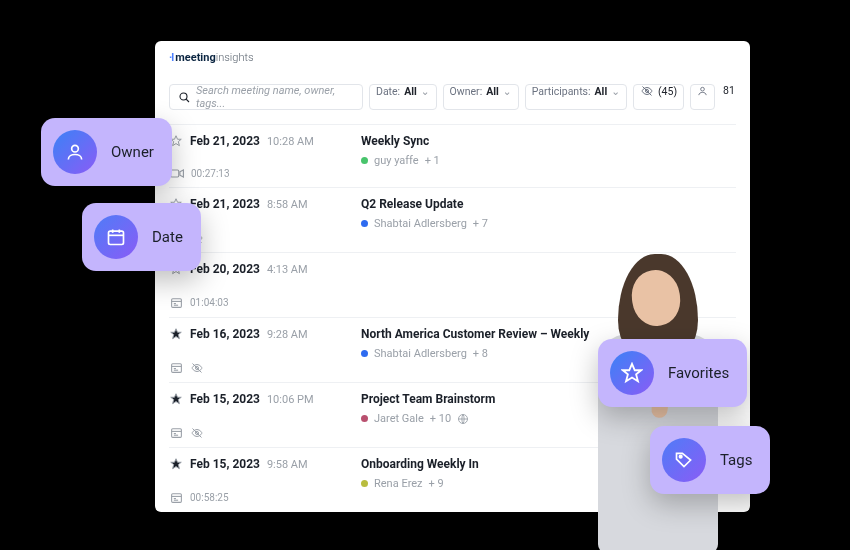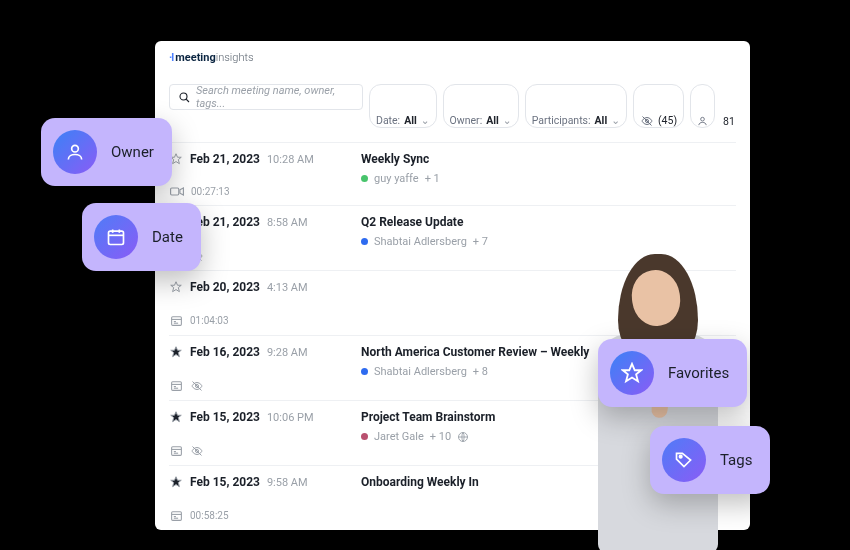--- a/index.html
+++ b/index.html
@@ -5,21 +5,21 @@
   * { margin: 0; padding: 0; box-sizing: border-box; }
   body { width: 850px; height: 550px; background: #000; font-family: -apple-system, BlinkMacSystemFont, "Segoe UI", Roboto, Helvetica, Arial, sans-serif; position: relative; overflow: hidden; }
   .panel { position: absolute; left: 155px; top: 41px; width: 595px; background: #fff; border-radius: 6px; box-shadow: 0 8px 30px rgba(0,0,0,0.3); padding: 10px 14px 0; }
   .logo { font-size: 11px; color: #0a2440; margin-bottom: 20px; }
   .logo .mark { color: #4a7fff; font-weight: 700; letter-spacing: -1px; margin-right: 2px; }
   .logo .bold { font-weight: 700; color: #0a2440; }
   .logo .light { font-weight: 300; color: #5b6570; }
   .filters { display: flex; gap: 6px; margin-bottom: 14px; }
   .search { flex: none; width: 194px; height: 26px; border: 1px solid #e2e5ea; border-radius: 4px; padding: 0 8px; display: flex; align-items: center; gap: 6px; color: #9aa0a8; font-size: 11px; font-style: italic; }
   .search svg { flex-shrink: 0; }
-  .pill { height: 44px; border: 1px solid #e2e5ea; border-radius: 12px; padding: 0 6px; display: flex; align-items: flex-end; gap: 4px; font-size: 10.5px; color: #20242c; }
+  .pill { height: 26px; border: 1px solid #e2e5ea; border-radius: 4px; padding: 0 6px; display: flex; align-items: flex-start; gap: 4px; font-size: 10.5px; color: #20242c; }
   .pill .lbl { color: #6b7280; }
   .pill .caret { color: #9aa0a8; }
   .list { }
   .row { border-top: 1px solid #eef0f3; padding: 9px 0 8px; display: grid; grid-template-columns: 192px 1fr; }
   .col1 { display: flex; flex-direction: column; gap: 20px; }
   .dtline { display: flex; align-items: center; gap: 7px; }
   .star { width: 14px; height: 14px; flex-shrink: 0; }
   .star svg { display: block; }
   .date { font-weight: 700; font-size: 12px; color: #1b2029; }
   .time { font-size: 11px; color: #9aa0a8; }
@@ -297,20 +297,26 @@
                 <line x1="7" y1="14" x2="11" y2="14"></line>
                 <line x1="7" y1="17" x2="15" y2="17"></line>
               </svg>
             </span>
 
         <span class="dur">00:58:25</span>
       </div>
     </div>
     <div class="col2">
       <span class="title">Onboarding Weekly In</span>
+      <div class="owner-line">
+        <span class="dot" style="background:#b9bd3f"></span>
+        <span>Rena Erez</span>
+        <span>+ 9</span>
+
+      </div>
     </div>
       </div>
     </div>
 </div>
 
 <div class="person">
   <div class="torso"></div>
     <div class="arm"></div>
     <div class="forearm"></div>
     <div class="neck"></div>

